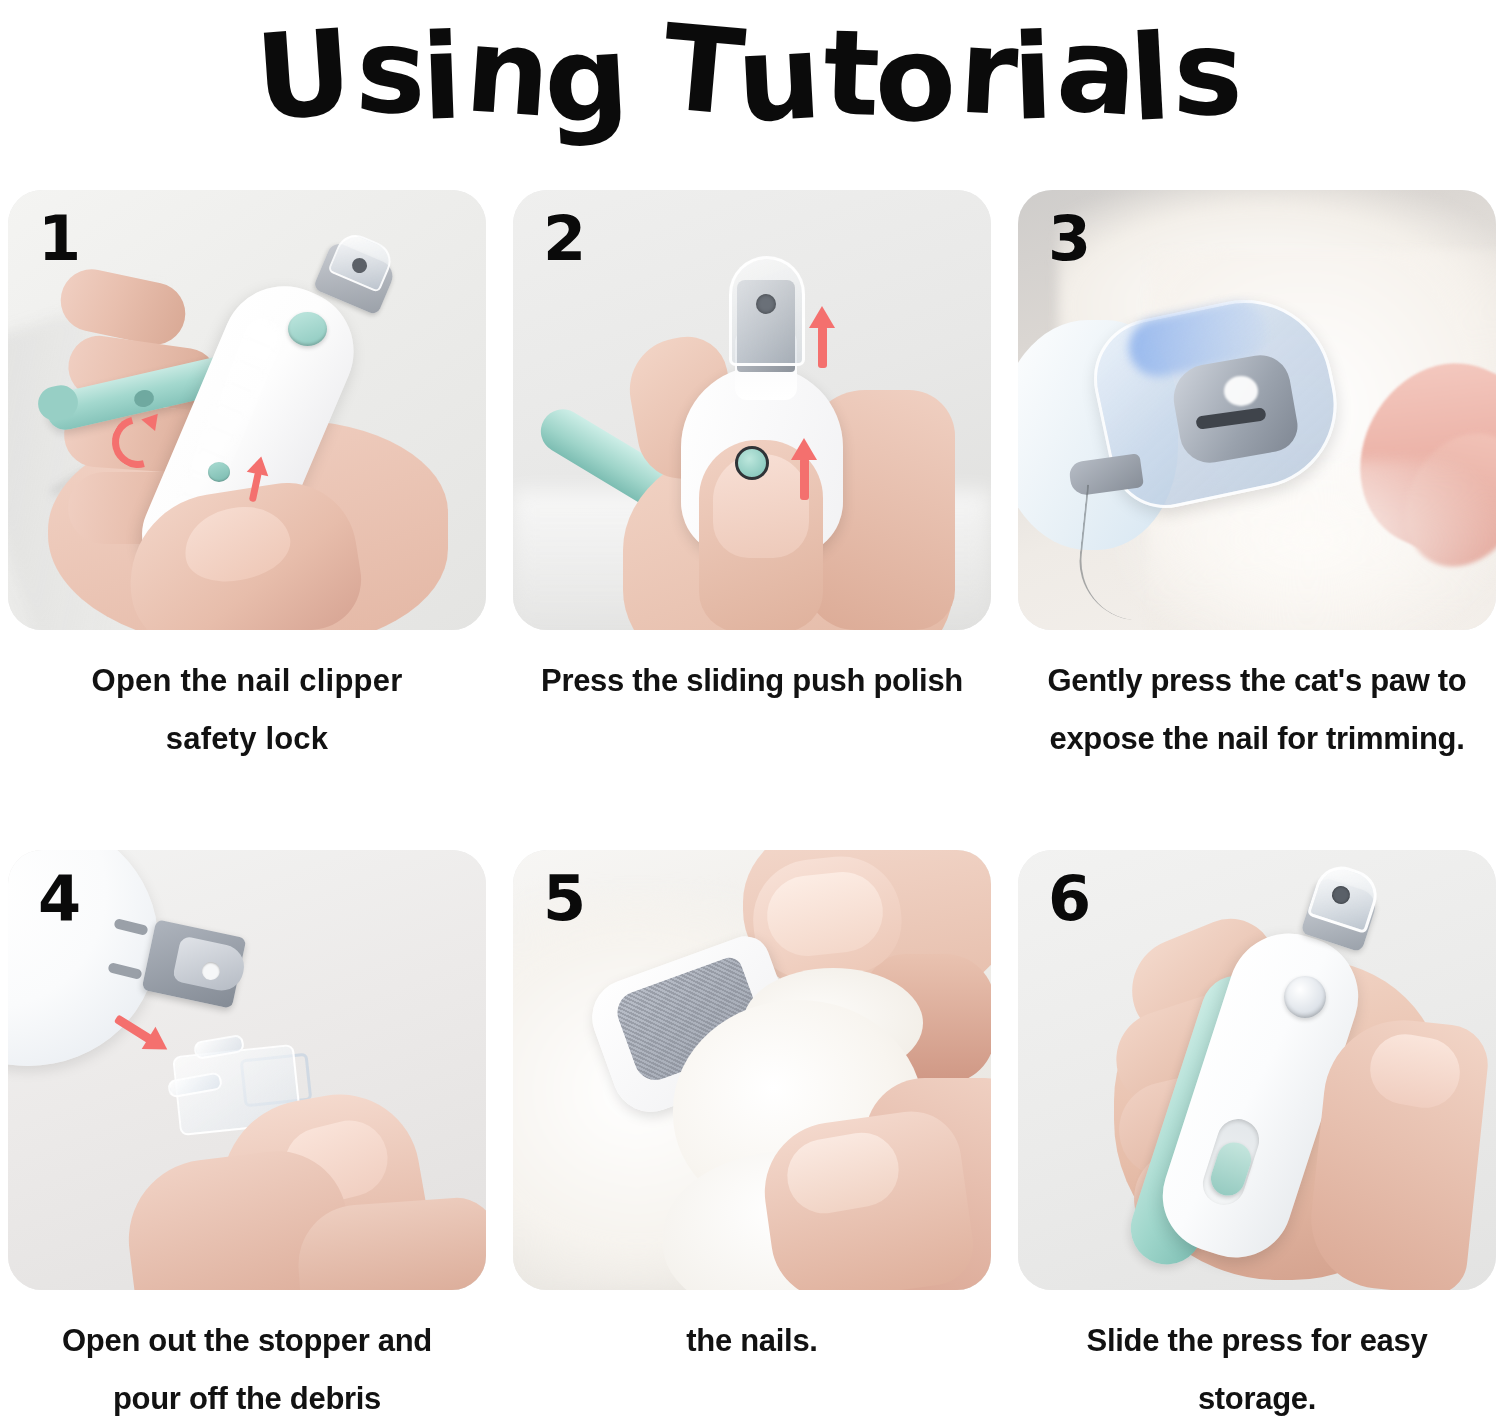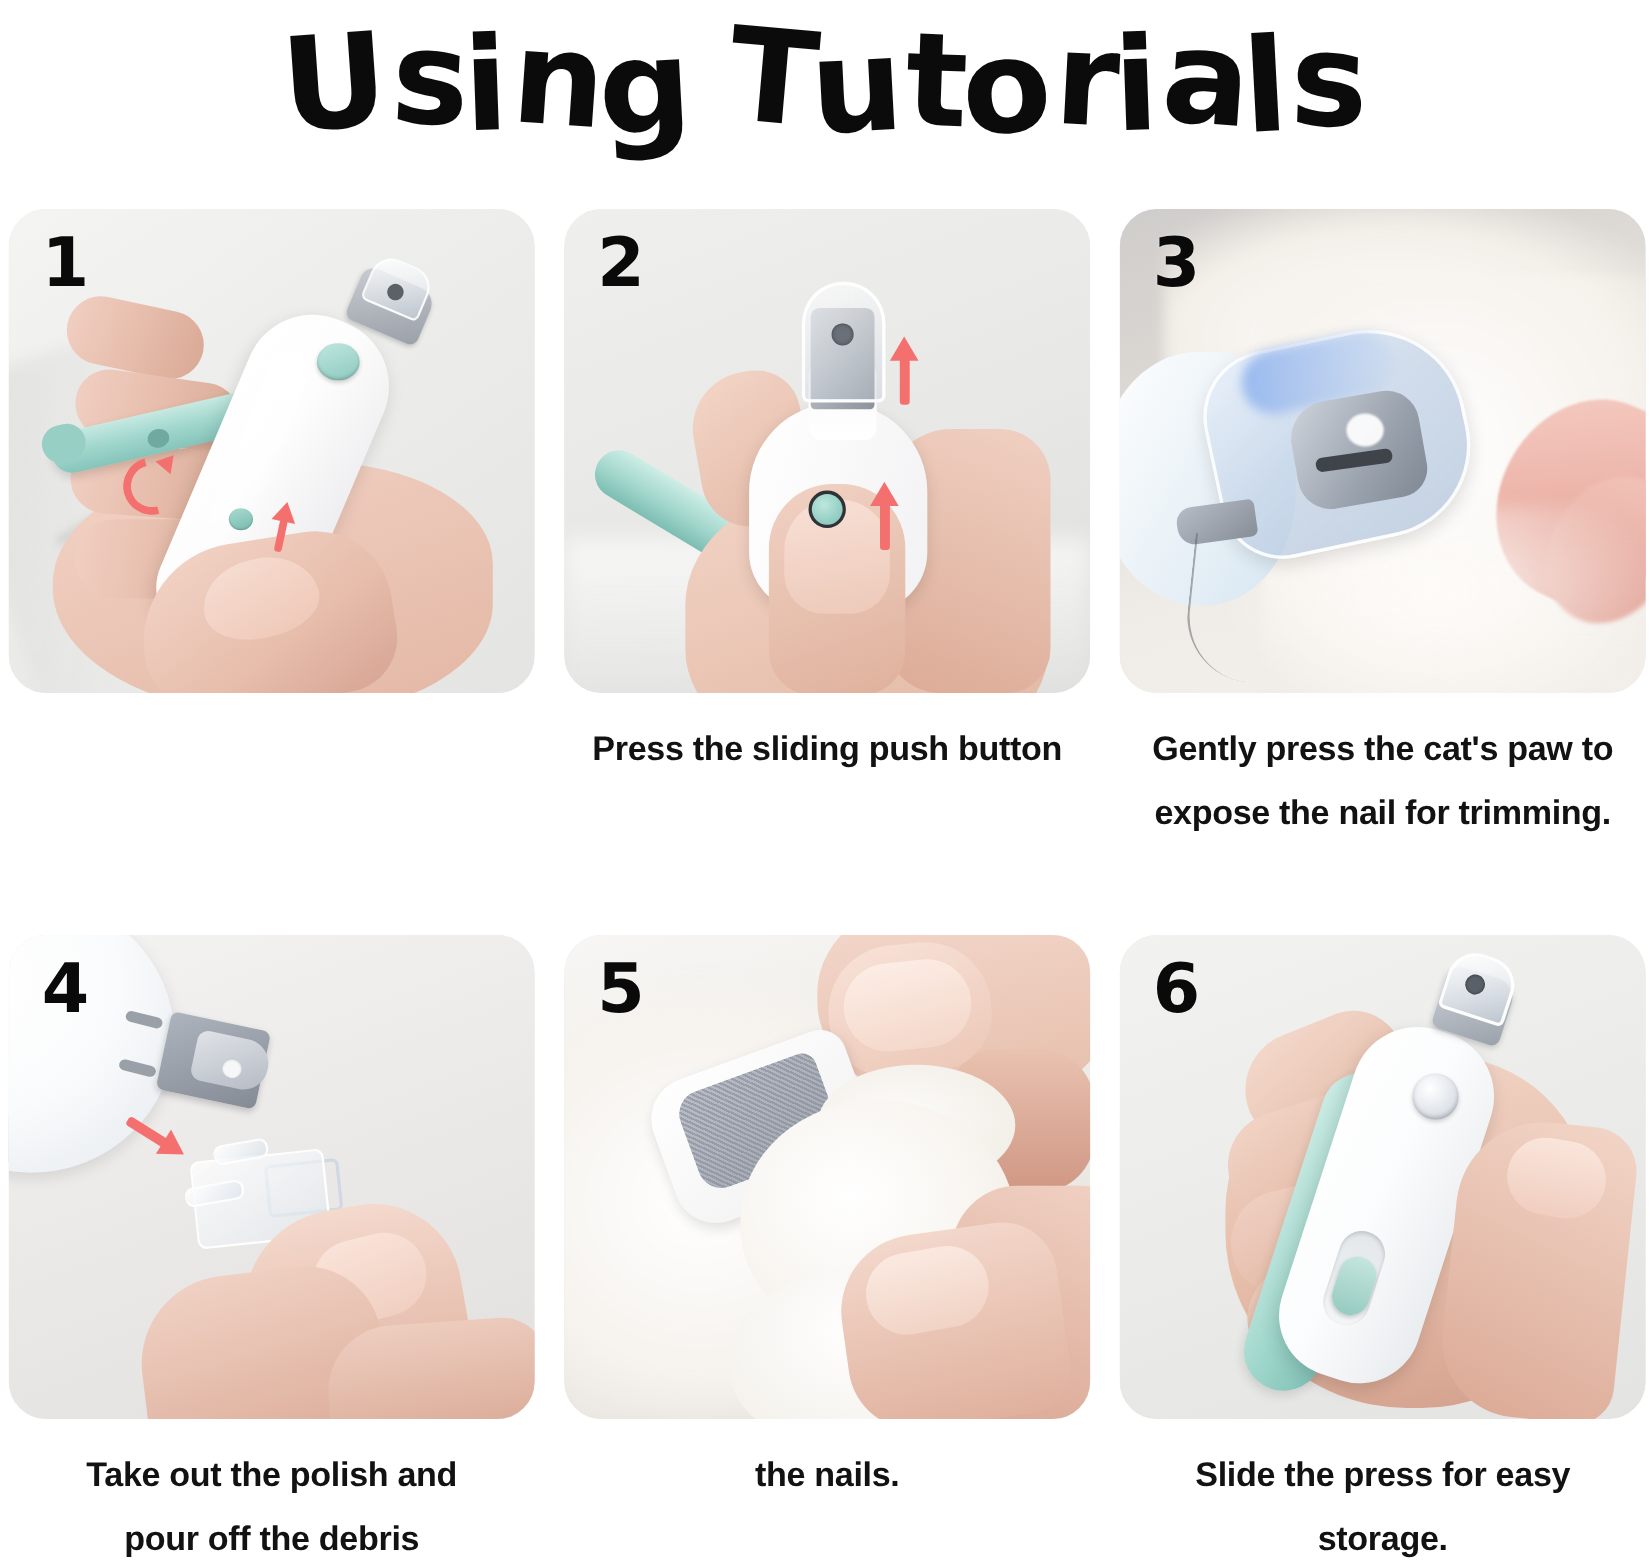--- a/index.html
+++ b/index.html
@@ -406,20 +406,24 @@
         <div class="fingr thumb"></div>
         <div class="nailp thumbnail"></div>
         <div class="arc"></div>
         <div class="arcHead"></div>
         <div class="arrowRed a2">
           <div class="shaft"></div>
             <div class="head"></div>
         </div>
         <div class="stepnum">1</div>
       </div>
+      <div class="cap">
+        <span class="l">Open the nail clipper</span>
+        <span class="l">safety lock</span>
+      </div>
     </div>
 
     <div class="cell c2">
       <div class="photo p2">
         <div class="bgsoft"></div>
         <div class="blurBed"></div>
         <div class="handle"></div>
         <div class="palm"></div>
         <div class="fL"></div>
         <div class="fR"></div>
@@ -435,21 +439,21 @@
           <div class="shaft"></div>
             <div class="head"></div>
         </div>
         <div class="arrowRed a2">
           <div class="shaft"></div>
             <div class="head"></div>
         </div>
         <div class="stepnum">2</div>
       </div>
       <div class="cap narrow">
-        <span class="l">Press the sliding push button</span>
+        <span class="l">Press the sliding push polish</span>
       </div>
     </div>
 
     <div class="cell c3">
       <div class="photo p3">
         <div class="bgsoft"></div>
         <div class="furTop"></div>
         <div class="furBig"></div>
         <div class="pinkPaw"></div>
         <div class="pinkPaw2"></div>
@@ -491,21 +495,21 @@
         <div class="stopper"></div>
         <div class="stopPin1"></div>
         <div class="stopPin2"></div>
         <div class="fB"></div>
         <div class="fBn"></div>
         <div class="fA"></div>
         <div class="fC"></div>
         <div class="stepnum">4</div>
       </div>
       <div class="cap narrow">
-        <span class="l">Take out the polish and</span>
+        <span class="l">Open out the stopper and</span>
         <span class="l">pour off the debris</span>
       </div>
     </div>
 
     <div class="cell c2">
       <div class="photo p5">
         <div class="bgsoft"></div>
         <div class="furBg"></div>
         <div class="handTop"></div>
         <div class="digitsR"></div>

